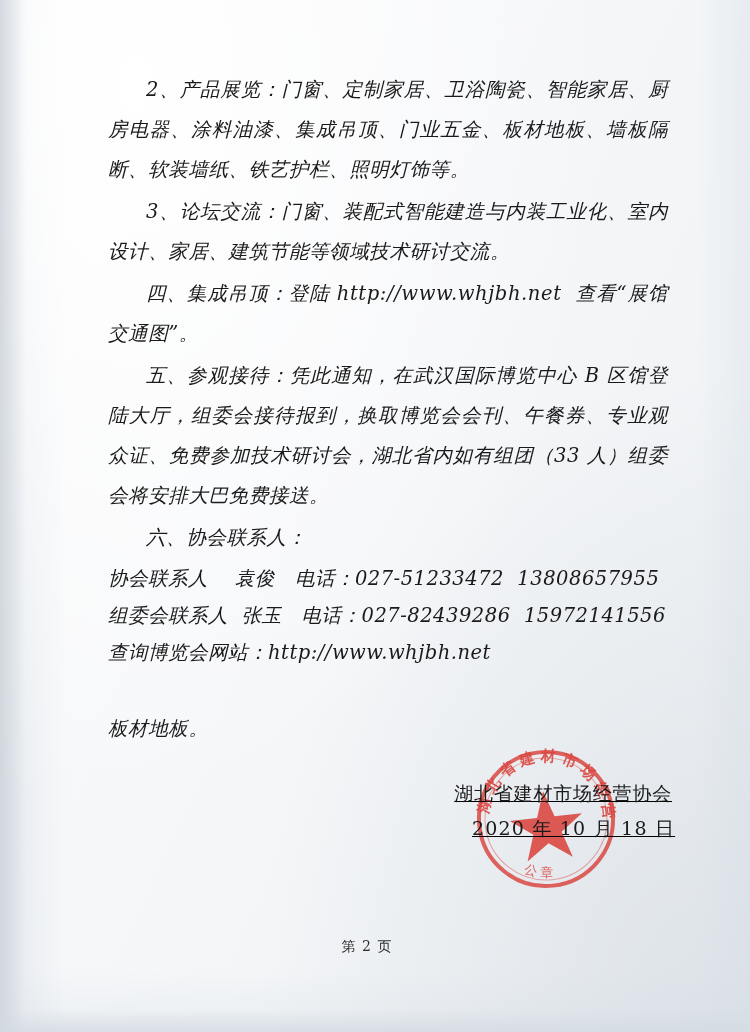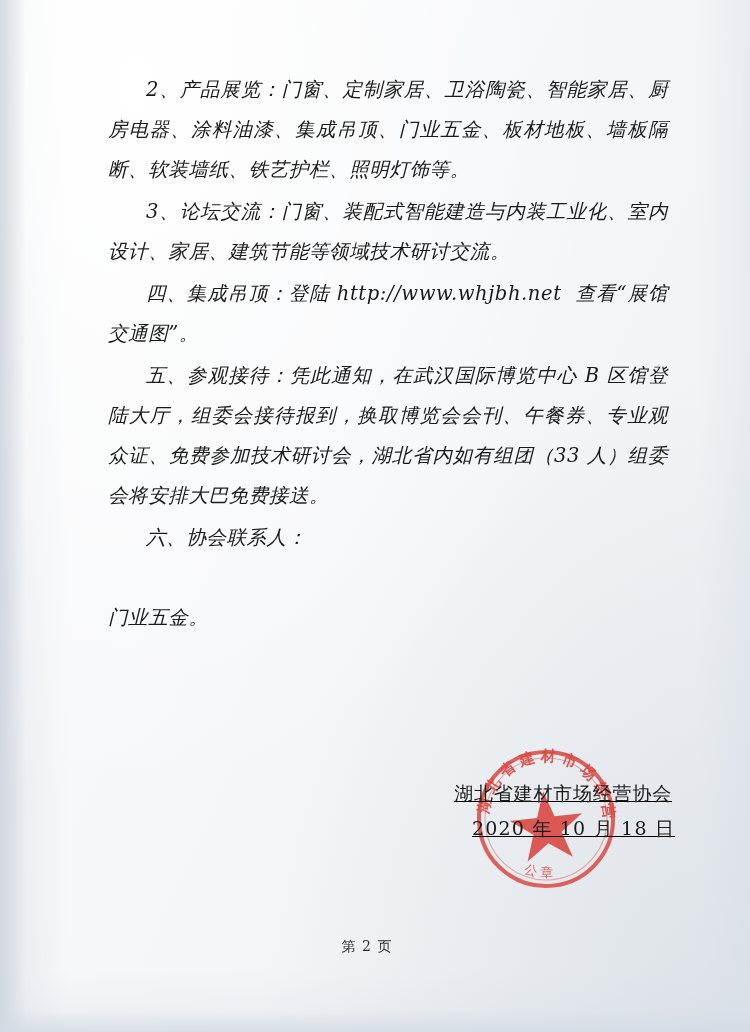--- a/index.html
+++ b/index.html
@@ -139,23 +139,28 @@
   <div class="edge-dark-left"></div>
   <div class="edge-dark-bottom"></div>
 
   <div class="content">
     <p class="para indent">2、产品展览：门窗、定制家居、卫浴陶瓷、智能家居、厨房电器、涂料油漆、集成吊顶、门业五金、板材地板、墙板隔断、软装墙纸、铁艺护栏、照明灯饰等。</p>
     <p class="para indent">3、论坛交流：门窗、装配式智能建造与内装工业化、室内设计、家居、建筑节能等领域技术研讨交流。</p>
     <p class="para indent">四、集成吊顶：登陆 http://www.whjbh.net  查看“展馆交通图”。</p>
     <p class="para indent">五、参观接待：凭此通知，在武汉国际博览中心 B 区馆登陆大厅，组委会接待报到，换取博览会会刊、午餐券、专业观众证、免费参加技术研讨会，湖北省内如有组团（33 人）组委会将安排大巴免费接送。</p>
     <p class="para indent">六、协会联系人：</p>
 
+    <div class="contact-block">
+      <p class="contact-line">协会联系人    袁俊   电话：027-51233472  13808657955</p>
+      <p class="contact-line">组委会联系人  张玉   电话：027-82439286  15972141556</p>
+      <p class="contact-line">查询博览会网站：http://www.whjbh.net</p>
+    </div>
 
     <div class="spacer-lg"></div>
-    <p class="closing">门业五金。</p>
+    <p class="closing">板材地板。</p>
   </div>
 
   <div class="seal">
     <svg width="160" height="160" viewBox="0 0 160 160" xmlns="http://www.w3.org/2000/svg">
       <defs>
         <path id="sealArc" d="M 80,80 m -58,0 a 58,58 0 1,1 116,0" fill="none"></path>
         <path id="sealArcBottom" d="M 22,80 a 58,58 0 0,0 116,0" fill="none"></path>
       </defs>
       <circle cx="80" cy="80" r="67" fill="none" stroke="#d8312a" stroke-width="4" opacity="0.85"></circle>
       <circle cx="80" cy="80" r="61" fill="none" stroke="#d8312a" stroke-width="1" opacity="0.45"></circle>

